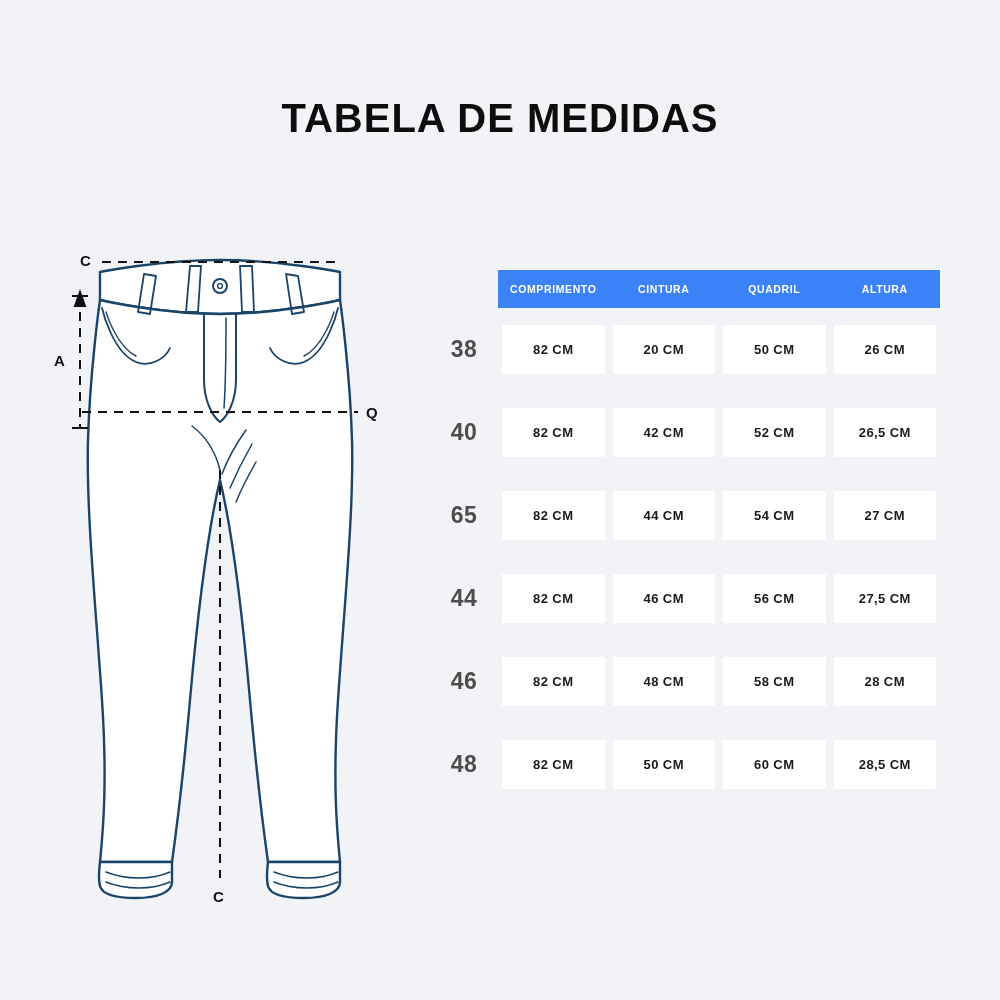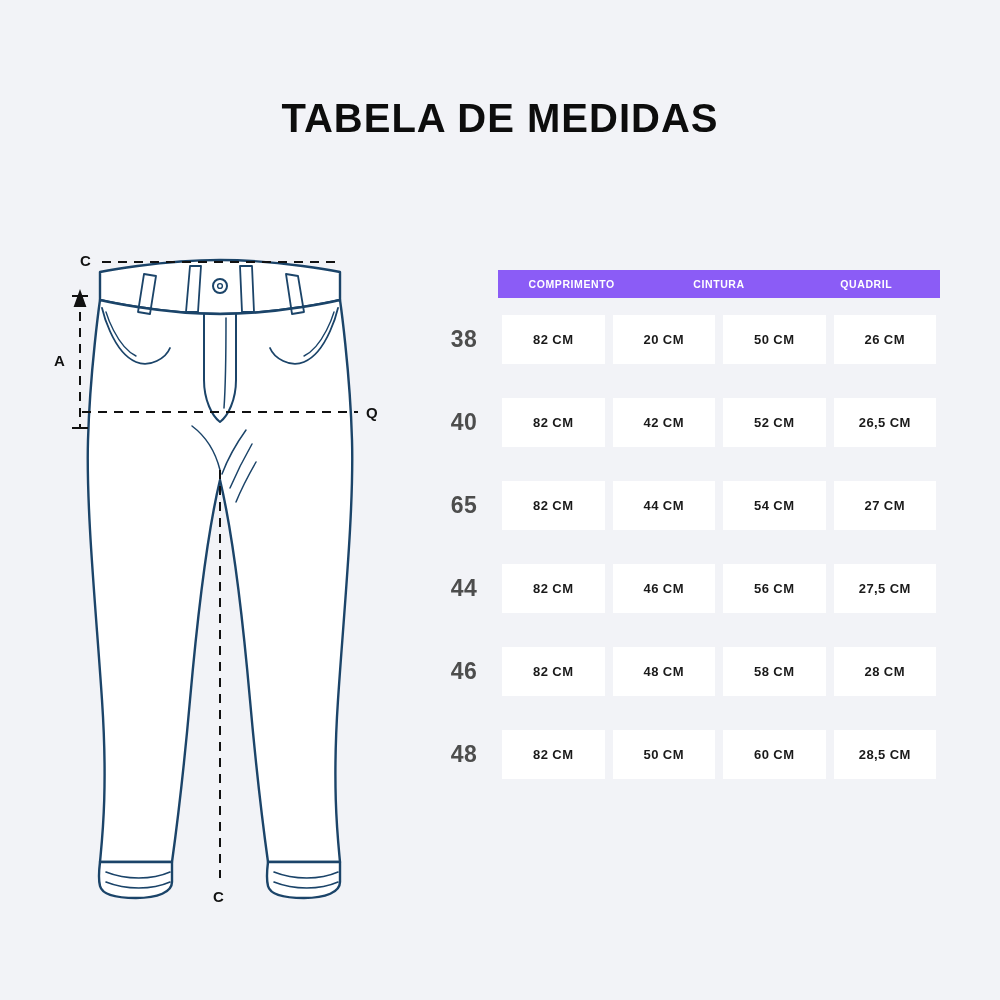--- a/index.html
+++ b/index.html
@@ -50,24 +50,24 @@
     width: 68px;
     display: flex;
     align-items: center;
     justify-content: center;
     font-size: 23px;
     font-weight: bold;
     color: #4d4d4d;
     letter-spacing: 0.5px;
   }
   .t-head {
-    background: #8b5cf6;
+    background: #3b82f6;
     display: flex;
     width: 442px;
-    height: 28px;
+    height: 38px;
   }
   .t-head .hcell {
     flex: 1;
     color: #ffffff;
     font-size: 10.5px;
     font-weight: bold;
     letter-spacing: 0.6px;
     display: flex;
     align-items: center;
     justify-content: center;
@@ -163,20 +163,21 @@
   </div>
 
   <div id="table">
 
     <div class="row-wrap">
       <div class="t-sizecell"></div>
       <div class="t-head">
         <div class="hcell">COMPRIMENTO</div>
         <div class="hcell">CINTURA</div>
         <div class="hcell">QUADRIL</div>
+        <div class="hcell">ALTURA</div>
       </div>
     </div>
 
     <div class="row-wrap">
       <div class="t-sizecell">38</div>
       <div class="t-body-row">
         <div class="t-cell">82 CM</div>
         <div class="t-cell">20 CM</div>
         <div class="t-cell">50 CM</div>
         <div class="t-cell">26 CM</div>

